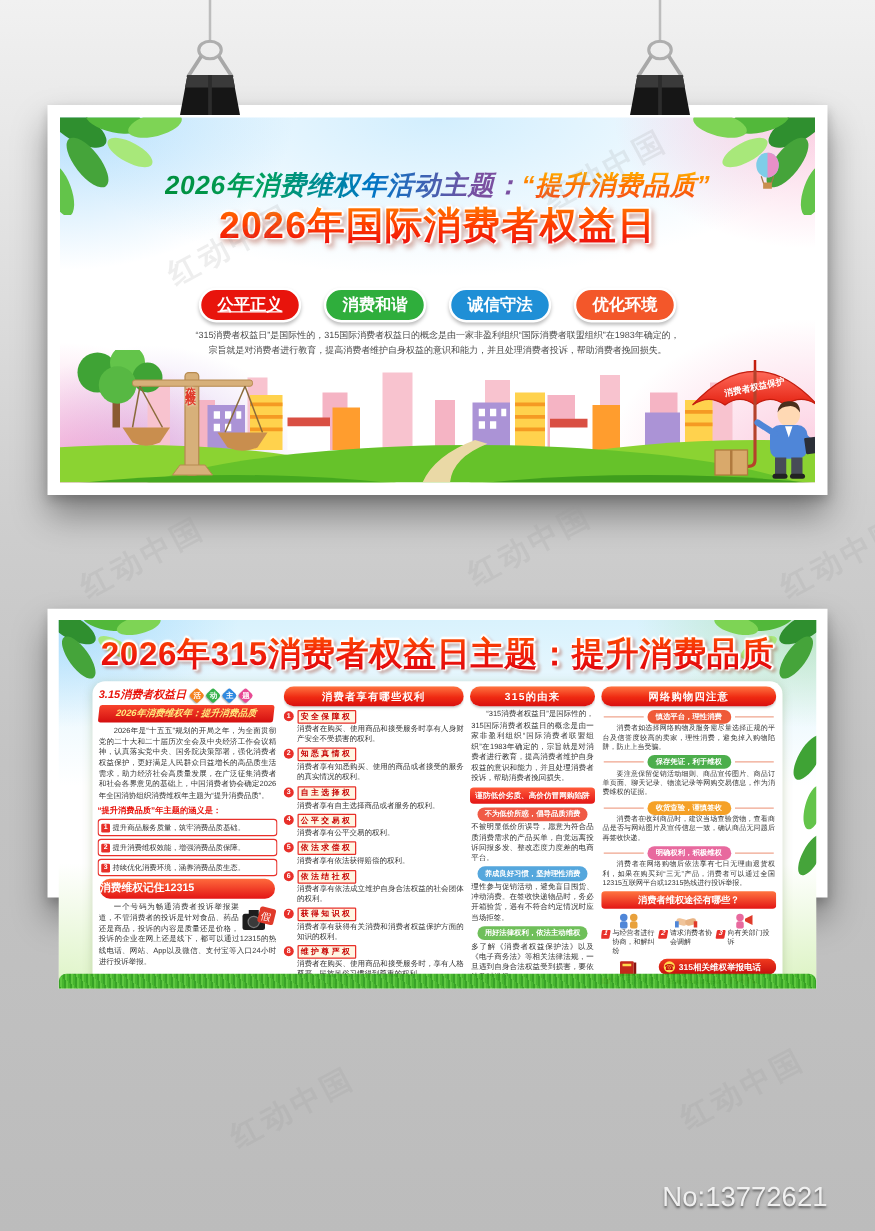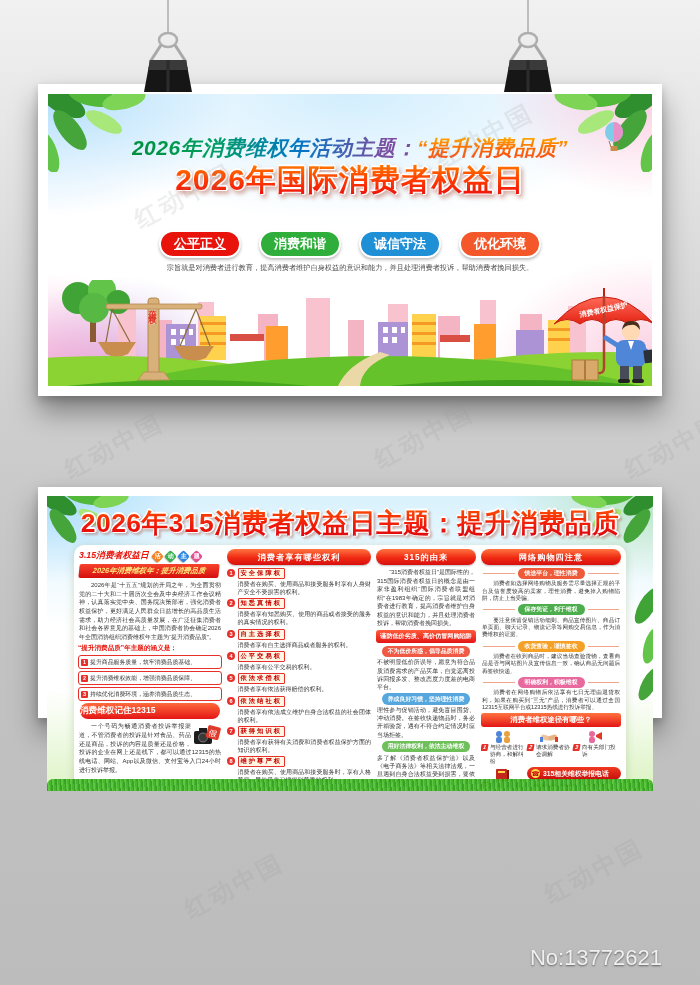--- a/index.html
+++ b/index.html
@@ -201,20 +201,21 @@
       <div class="p1-title grad-text">2026年国际消费者权益日</div>
 
       <div class="badges">
         <span class="badge" style="background: rgb(232, 20, 12); text-decoration: underline;">公平正义</span>
         <span class="badge" style="background: rgb(47, 174, 60);">消费和谐</span>
         <span class="badge" style="background: rgb(31, 143, 214);">诚信守法</span>
         <span class="badge" style="background: rgb(243, 87, 42);">优化环境</span>
       </div>
 
       <div class="p1-intro">
+        <div>“315消费者权益日”是国际性的，315国际消费者权益日的概念是由一家非盈利组织“国际消费者联盟组织”在1983年确定的，</div>
         <div>宗旨就是对消费者进行教育，提高消费者维护自身权益的意识和能力，并且处理消费者投诉，帮助消费者挽回损失。</div>
       </div>
 
       <div class="p1-scene">
         <svg width="604" height="106" viewBox="0 0 604 106">
           <defs>
             <linearGradient id="redU" x1="0" y1="0" x2="0" y2="1">
               <stop offset="0" stop-color="#ff6a5a"></stop>
                 <stop offset="1" stop-color="#e42313"></stop>
             </linearGradient>

